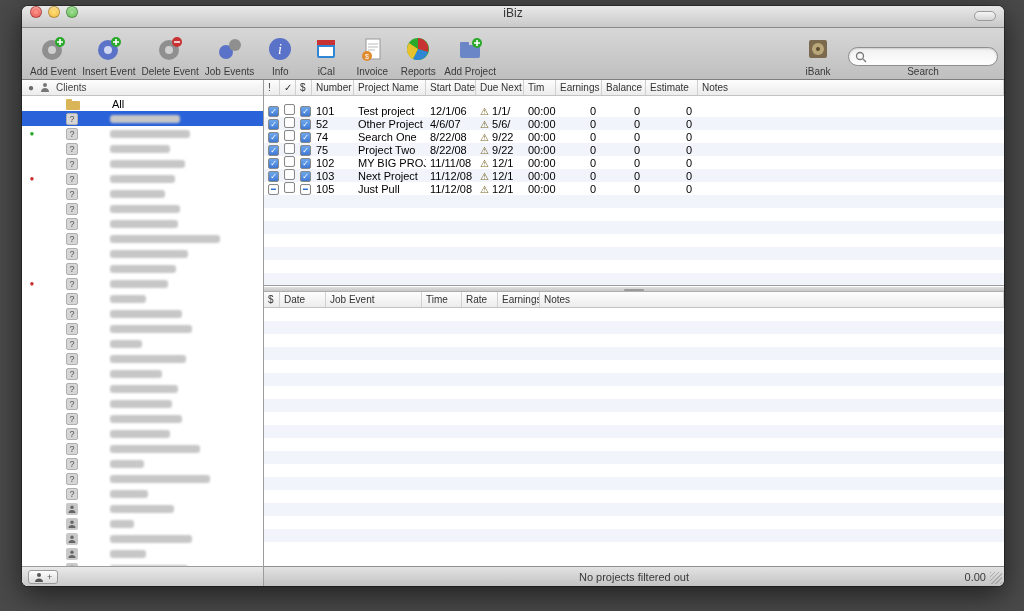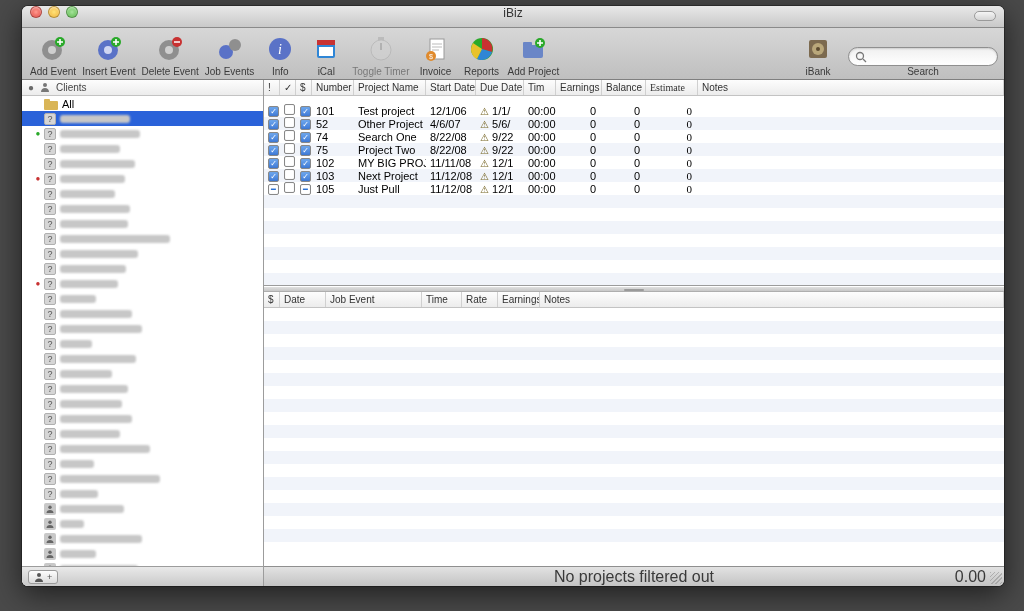--- a/index.html
+++ b/index.html
@@ -79,22 +79,23 @@
   }
   .sidebar-header {
     height:16px; display:flex; align-items:center;
     background: linear-gradient(#fdfdfd,#ececec);
     border-bottom:1px solid #c3c3c3;
     font-size:10px; color:#444; padding-left:2px;
   }
   .sidebar-header .icon-slot { width:14px; text-align:center; color:#6b6b6b; }
   .sidebar-list { flex:1; overflow:hidden; background:#fff; }
   .side-row {
-    height:15px; display:flex; align-items:center; padding-left:10px; font-size:11px;
+    height:15px; display:flex; align-items:center; padding-left:4px; font-size:11px;
     color:#808080;
+    gap:28px;
   }
   .side-row .dot { width:12px; text-align:center; font-size:8px; }
   .side-row .q {
     width:12px; height:12px; border-radius:2px; background:#d6d6d6;
     border:1px solid #b0b0b0; display:inline-flex; align-items:center; justify-content:center;
     font-size:9px; color:#555; margin-right:4px;
   }
   .side-row .person {
     width:12px; height:12px; background:#c8c8c8; border-radius:2px; margin-right:4px;
     display:inline-flex; align-items:center; justify-content:center; font-size:9px; color:#555;
@@ -146,32 +147,32 @@
   .splitter { height:6px; background:linear-gradient(#e0e0e0,#c7c7c7); border-top:1px solid #fff; border-bottom:1px solid #aeaeae; position:relative; }
   .splitter::after { content:""; position:absolute; left:50%; top:2px; width:20px; height:2px; background:#9a9a9a; border-radius:2px; transform:translateX(-50%); }
 
   .events { flex:1; background:#fff; display:flex; flex-direction:column; }
   .ev-body { flex:1; }
   .ev-row-stripe { height:13px; }
   .ev-row-stripe:nth-child(even){ background:#f1f4fa; }
 
   .statusbar {
     height:20px; background:linear-gradient(#e2e2e2,#c3c3c3); border-top:1px solid #8f8f8f;
-    display:flex; align-items:center; font-size:16px; color:#3a3a3a; position:relative;
+    display:flex; align-items:center; font-size:11px; color:#3a3a3a; position:relative;
   }
   .status-center { position:absolute; left:0; right:0; text-align:center; }
   .status-right { position:absolute; right:18px; }
   .resize { position:absolute; right:2px; bottom:2px; width:12px; height:12px; opacity:.5;
     background: repeating-linear-gradient(135deg,#888 0,#888 1px,transparent 1px,transparent 3px);}
 
   
   .pw-i{width:16px;} .pw-v{width:16px;} .pw-d{width:16px;}
   .pw-num{width:42px;} .pw-name{width:72px;} .pw-start{width:50px;}
   .pw-due{width:48px;} .pw-tim{width:32px;} .pw-earn{width:46px;}
-  .pw-bal{width:44px;} .pw-est{width:52px;font-family:Liberation Serif, serif;} .pw-notes{flex:1;}
+  .pw-bal{width:44px;} .pw-est{width:52px;} .pw-notes{flex:1;}
 
   
   .ew-d{width:16px;} .ew-date{width:46px;} .ew-je{width:96px;}
   .ew-time{width:40px;} .ew-rate{width:36px;} .ew-earn{width:42px;} .ew-notes{flex:1;}
 </style>
 </head>
 <body>
 
 <div class="window">
 
@@ -239,30 +240,20 @@
     </div>
     <div class="tool">
       <div class="tool-icon">
         <svg width="30" height="30" viewBox="0 0 30 30">
             <rect x="6" y="6" width="18" height="18" rx="2" fill="#2f86d6"></rect>
             <rect x="6" y="6" width="18" height="5" fill="#c83232"></rect>
             <rect x="8" y="13" width="14" height="9" fill="#fff"></rect>
           </svg>
       </div>
       <span class="tool-label">iCal</span>
-    </div>
-    <div class="tool disabled">
-      <div class="tool-icon">
-        <svg width="30" height="30" viewBox="0 0 30 30">
-            <circle cx="15" cy="16" r="10" fill="#d3d3d3" stroke="#aaa"></circle>
-            <path d="M15 16 L15 9" stroke="#888" stroke-width="1.5"></path>
-            <rect x="12" y="3" width="6" height="3" fill="#aaa"></rect>
-          </svg>
-      </div>
-      <span class="tool-label">Toggle Timer</span>
     </div>
     <div class="tool">
       <div class="tool-icon">
         <svg width="30" height="30" viewBox="0 0 30 30">
             <rect x="9" y="5" width="14" height="20" fill="#fff" stroke="#999"></rect>
             <path d="M11 10h10M11 13h10M11 16h7" stroke="#bbb"></path>
             <circle cx="10" cy="22" r="5" fill="#e08a2c"></circle>
             <text x="10" y="25" text-anchor="middle" font-size="7" fill="#fff">$</text>
           </svg>
       </div>
@@ -530,21 +521,21 @@
 
     <div class="right">
       <div class="projects">
         <div class="proj-header">
           <div class="col pw-i">!</div>
           <div class="col pw-v">✓</div>
           <div class="col pw-d">$</div>
           <div class="col pw-num">Number</div>
           <div class="col pw-name">Project Name</div>
           <div class="col pw-start">Start Date</div>
-          <div class="col pw-due">Due Date</div>
+          <div class="col pw-due">Due Next</div>
           <div class="col pw-tim">Tim</div>
           <div class="col pw-earn">Earnings</div>
           <div class="col pw-bal">Balance</div>
           <div class="col pw-est">Estimate</div>
           <div class="col pw-notes">Notes</div>
         </div>
         <div class="proj-body" id="proj-body">
             <div class="proj-row">
               <span class="cell pw-i"><span class="cbx checked"></span></span>
               <span class="cell pw-v"><span class="cbx"></span></span>

